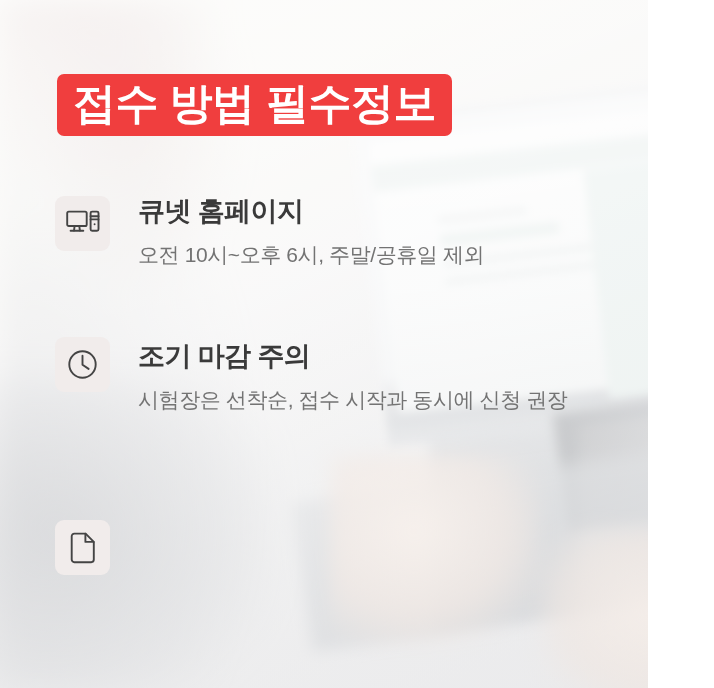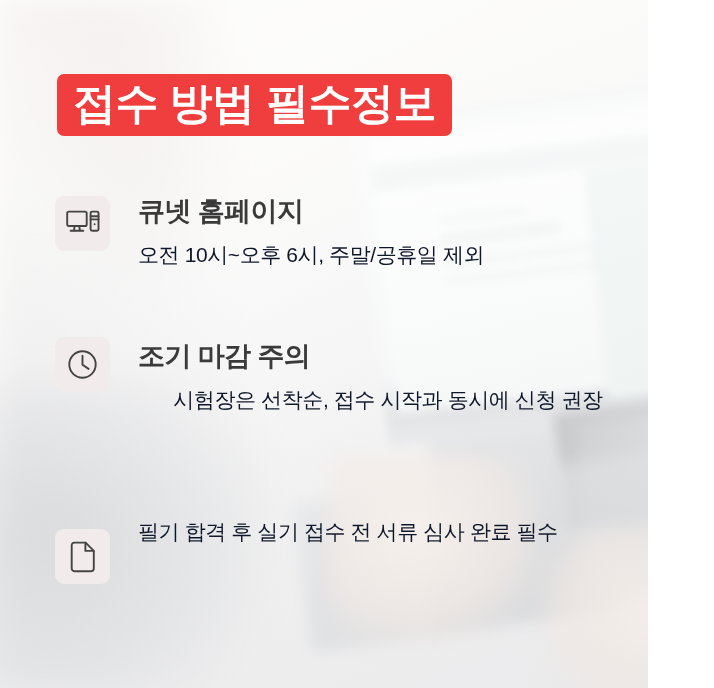--- a/index.html
+++ b/index.html
@@ -160,21 +160,21 @@
     font-size:27px;
     font-weight:bold;
     color:#3a3a3a;
     letter-spacing:-0.6px;
     line-height:1.3;
     padding-top:18px;
   }
 
   .item-desc {
     font-size:21px;
-    color:#0f172a;
+    color:#737373;
     letter-spacing:-0.4px;
     line-height:1.62;
     margin-top:9px;
     max-width:512px;
   }
 
   .item-2 .item-icon { top:16px; }
   .item-2 { min-height:185px; }
   .item-3 .item-icon { top:14px; }
 </style>
@@ -229,31 +229,30 @@
 
       <div class="item item-2">
         <div class="item-icon">
           <svg width="31" height="31" viewBox="0 0 31 31" fill="none" stroke="#444444" stroke-width="1.9" stroke-linecap="round" stroke-linejoin="round">
             <circle cx="15.5" cy="15.5" r="13.2"></circle>
             <path d="M15.5 6.8 V15.8 L21.6 19.9"></path>
           </svg>
         </div>
         <div class="item-body">
           <div class="item-title">조기 마감 주의</div>
-          <div class="item-desc" style="max-width:500px;text-align:center;">시험장은 선착순, 접수 시작과 동시에 신청 권장</div>
+          <div class="item-desc" style="max-width:500px;">시험장은 선착순, 접수 시작과 동시에 신청 권장</div>
         </div>
       </div>
 
       <div class="item item-3">
         <div class="item-icon">
           <svg width="26" height="32" viewBox="0 0 26 32" fill="none" stroke="#444444" stroke-width="1.9" stroke-linecap="round" stroke-linejoin="round">
             <path d="M4.3 1.6 H15.6 L23.8 9.9 V27.6 a2.6 2.6 0 0 1 -2.6 2.6 H4.3 a2.6 2.6 0 0 1 -2.6 -2.6 V4.2 a2.6 2.6 0 0 1 2.6 -2.6 Z"></path>
             <path d="M15.4 1.8 V9.9 H23.6"></path>
           </svg>
         </div>
         <div class="item-body">
-          <div class="item-desc">필기 합격 후 실기 접수 전 서류 심사 완료 필수</div>
         </div>
       </div>
 
     </div>
   </div>
 </div>
 
 </body></html>

